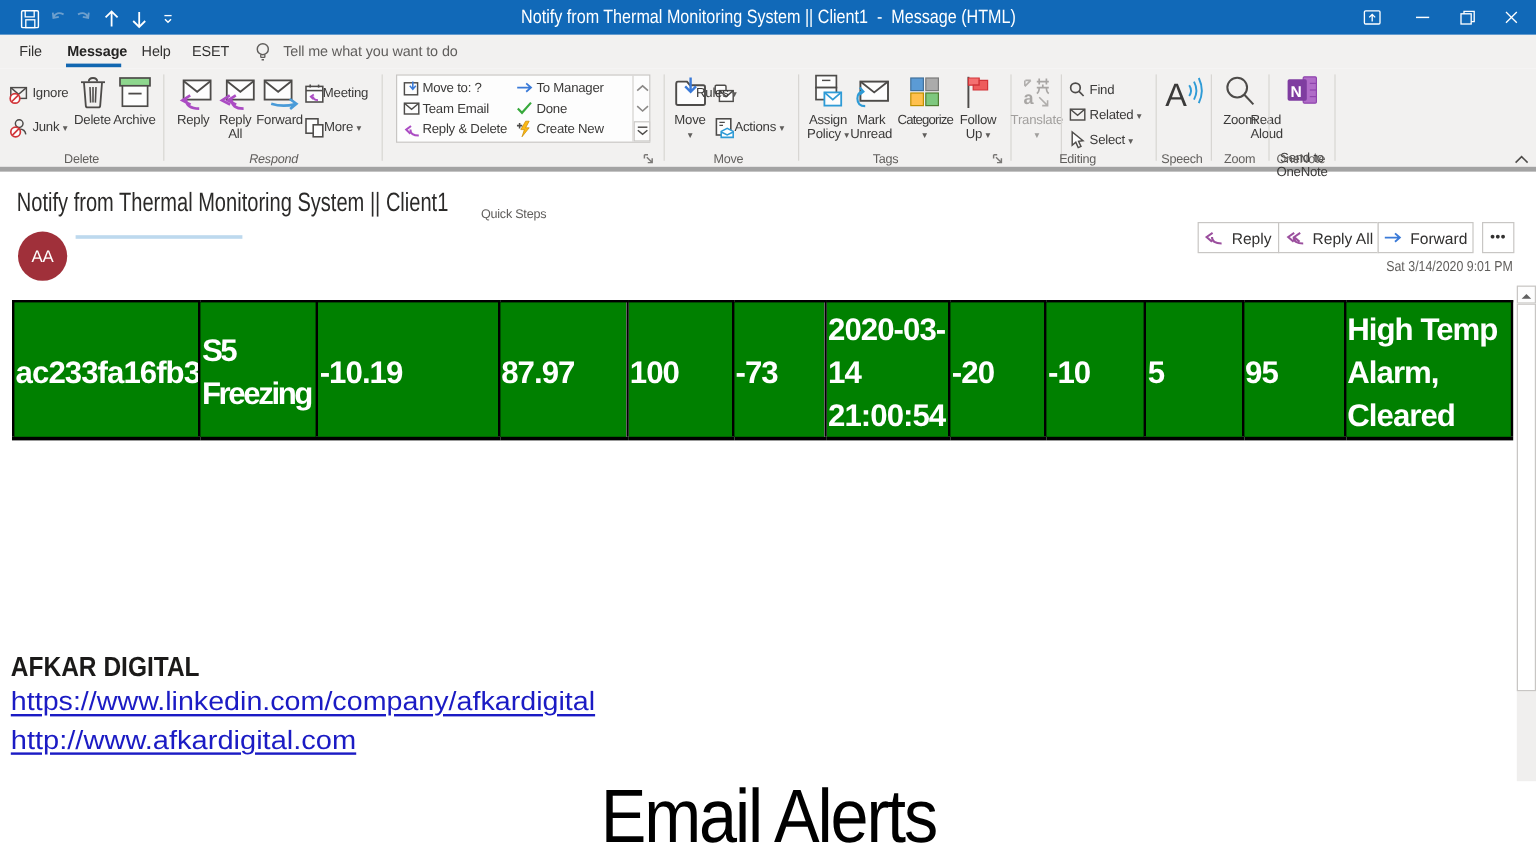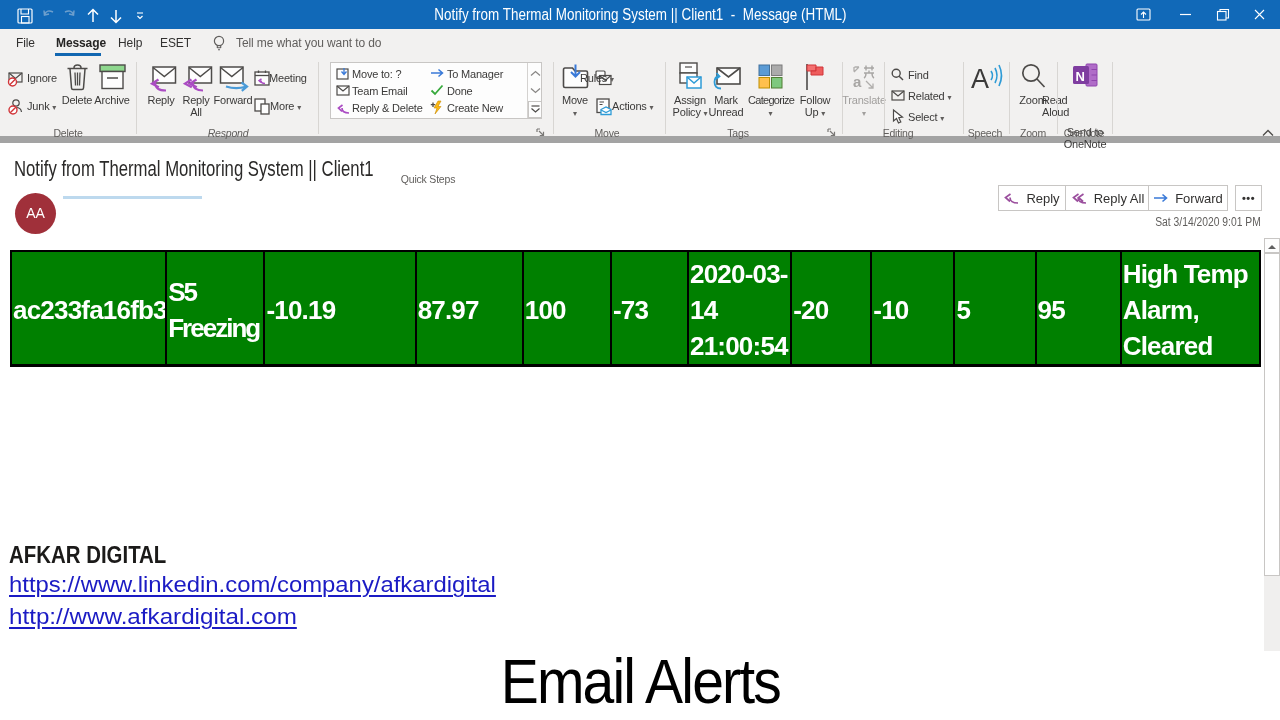--- a/index.html
+++ b/index.html
@@ -8,21 +8,21 @@
 .abs { position:absolute; }
 svg.abs { overflow:visible; }
 
 #titlebar { position:absolute; left:0; top:0; width:1280px; height:29px; background:#1169b8; }
 #title { position:absolute; left:0; top:0; width:1280px; height:29px; line-height:30px; text-align:center; color:#fff; font-size:16px; }
 #title span { display:inline-block; transform:scaleX(0.84); transform-origin:center; white-space:nowrap; }
 
 #tabrow { position:absolute; left:0; top:29px; width:1280px; height:28px; background:#f2f1f0; }
 .tab { position:absolute; top:7px; font-size:12px; letter-spacing:-0.1px; color:#323130; }
 
-#ribbon { position:absolute; left:0; top:57px; width:1280px; height:86px; background:#f2f1f0; border-bottom:7px solid #a3a3a3; }
+#ribbon { position:absolute; left:0; top:57px; width:1280px; height:86px; background:#f2f1f0; border-bottom:4px solid #a3a3a3; }
 .rsep { position:absolute; top:5px; height:72px; width:1px; background:#d8d6d3; }
 .rlabel { position:absolute; top:70px; height:14px; font-size:10.5px; letter-spacing:-0.2px; color:#605e5c; text-align:center; white-space:nowrap; }
 .bigtxt { position:absolute; top:38px; font-size:11px; letter-spacing:-0.2px; color:#3b3a39; text-align:center; line-height:11.5px; white-space:nowrap; }
 .sbtn { position:absolute; font-size:11px; letter-spacing:-0.2px; color:#3b3a39; white-space:nowrap; }
 .dd { font-size:8px; color:#605e5c; }
 .gr { color:#a19f9d; }
 
 #subject { position:absolute; left:14px; top:156px; font-size:22px; color:#2b2a29; transform:scaleX(0.76); transform-origin:left; white-space:nowrap; }
 #avatar { position:absolute; left:15px; top:193px; width:41px; height:41px; border-radius:50%; background:#a0303a; color:#fff; font-size:14px; text-align:center; line-height:41px; }
 #blueline { position:absolute; left:63px; top:196px; width:139px; height:3px; background:#bdd9ee; }

